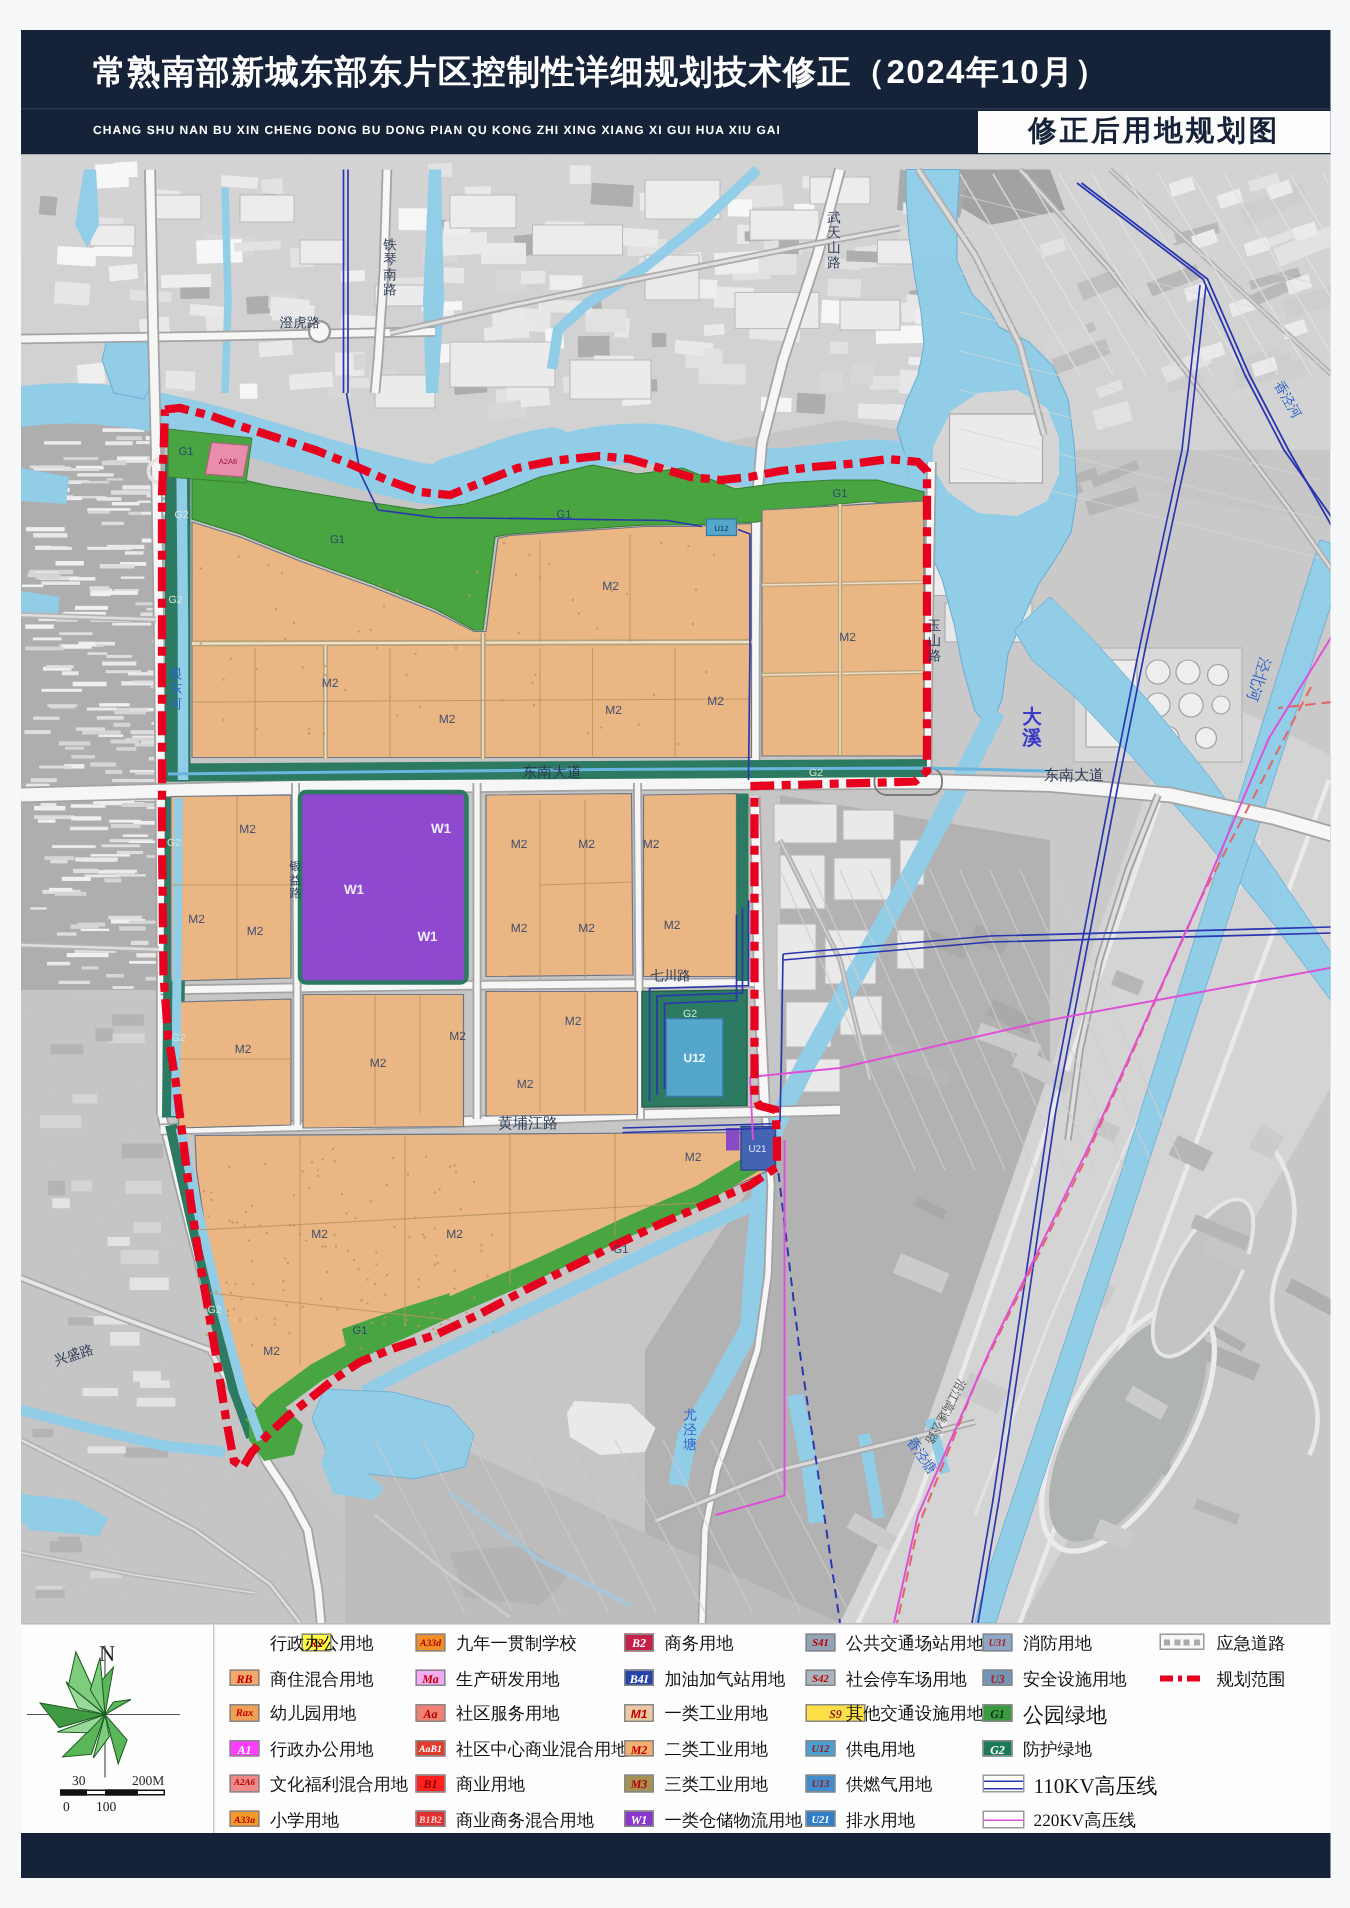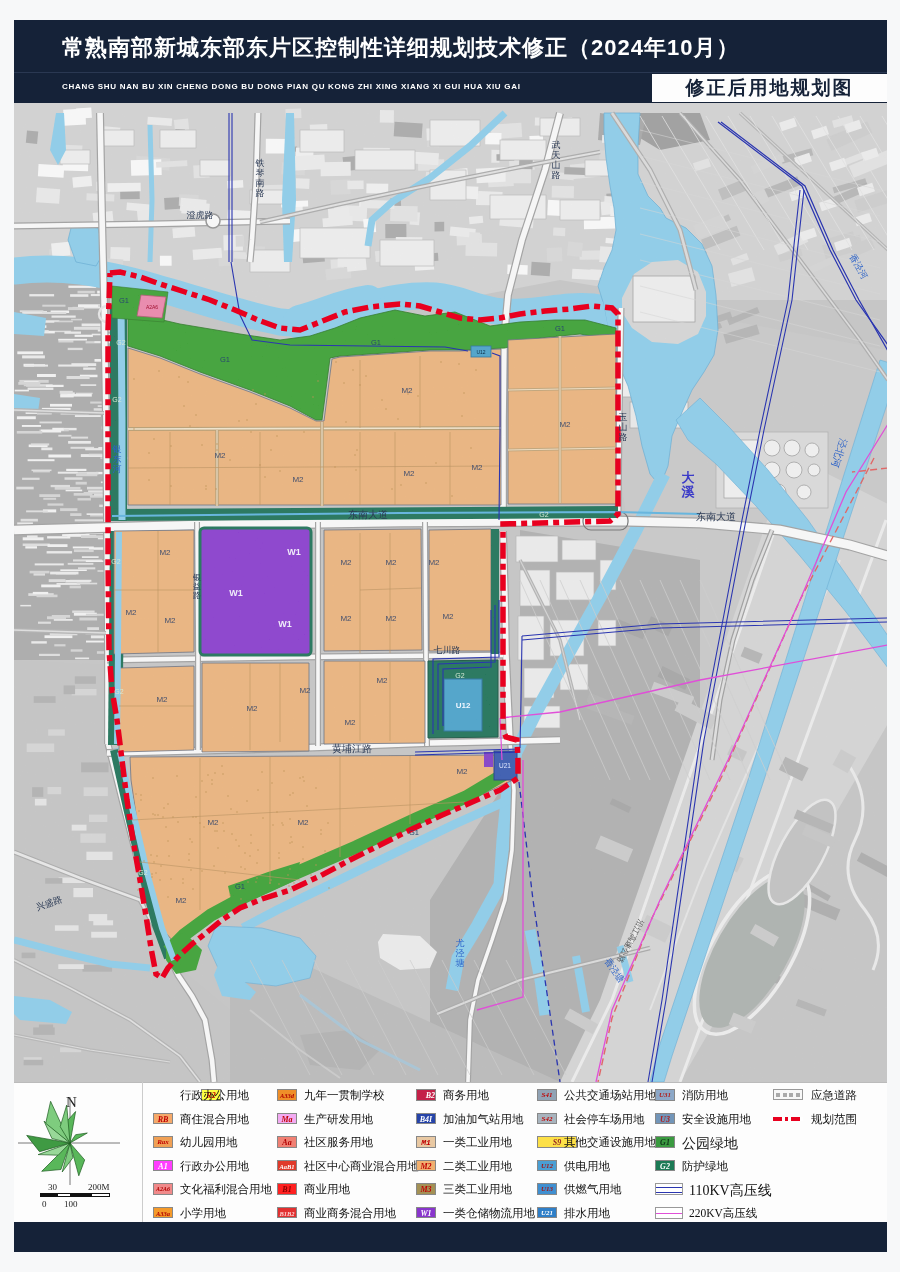--- a/index.html
+++ b/index.html
@@ -1191,27 +1191,27 @@
 
 <div style="position:absolute;left:277px;top:1159.5px;width:20px;height:11.5px;background:#e03a2a;border:0.5px solid #888;text-align:center;line-height:11.5px;font-size:6.5px;font-weight:bold;font-style:italic;color:#ffffff;font-family:'Liberation Serif',serif;">AaB1</div>
 <div style="position:absolute;left:304px;top:1158.5px;font-size:11.5px;color:#111;white-space:nowrap;font-family:'Liberation Serif',serif;">社区中心商业混合用地</div>
 
 <div style="position:absolute;left:277px;top:1183px;width:20px;height:11.5px;background:#ff2020;border:0.5px solid #888;text-align:center;line-height:11.5px;font-size:8px;font-weight:bold;font-style:italic;color:#8a0000;font-family:'Liberation Serif',serif;">B1</div>
 <div style="position:absolute;left:304px;top:1182px;font-size:11.5px;color:#111;white-space:nowrap;font-family:'Liberation Serif',serif;">商业用地</div>
 
 <div style="position:absolute;left:277px;top:1206.5px;width:20px;height:11.5px;background:#e23030;border:0.5px solid #888;text-align:center;line-height:11.5px;font-size:6.5px;font-weight:bold;font-style:italic;color:#ffd0d0;font-family:'Liberation Serif',serif;">B1B2</div>
 <div style="position:absolute;left:304px;top:1205.5px;font-size:11.5px;color:#111;white-space:nowrap;font-family:'Liberation Serif',serif;">商业商务混合用地</div>
 
-<div style="position:absolute;left:416px;top:1089px;width:20px;height:11.5px;background:#c42048;border:0.5px solid #888;text-align:right;line-height:11.5px;font-size:8px;font-weight:bold;font-style:italic;color:#ffffff;font-family:'Liberation Serif',serif;">B2</div>
+<div style="position:absolute;left:416px;top:1089px;width:20px;height:11.5px;background:#c42048;border:0.5px solid #888;text-align:center;line-height:11.5px;font-size:8px;font-weight:bold;font-style:italic;color:#ffffff;font-family:'Liberation Serif',serif;">B2</div>
 <div style="position:absolute;left:443px;top:1088px;font-size:11.5px;color:#111;white-space:nowrap;font-family:'Liberation Serif',serif;">商务用地</div>
 
 <div style="position:absolute;left:416px;top:1112.5px;width:20px;height:11.5px;background:#2644a8;border:0.5px solid #888;text-align:center;line-height:11.5px;font-size:8px;font-weight:bold;font-style:italic;color:#ffffff;font-family:'Liberation Serif',serif;">B4I</div>
 <div style="position:absolute;left:443px;top:1111.5px;font-size:11.5px;color:#111;white-space:nowrap;font-family:'Liberation Serif',serif;">加油加气站用地</div>
 
-<div style="position:absolute;left:416px;top:1136px;width:20px;height:11.5px;background:#e9c9a3;border:0.5px solid #888;text-align:center;line-height:11.5px;font-size:8px;font-weight:bold;font-style:italic;color:#c00000;font-family:Liberation Mono, monospace;">M1</div>
+<div style="position:absolute;left:416px;top:1136px;width:20px;height:11.5px;background:#e9c9a3;border:0.5px solid #888;text-align:center;line-height:11.5px;font-size:8px;font-weight:bold;font-style:italic;color:#c00000;font-family:Liberation Sans, sans-serif;">M1</div>
 <div style="position:absolute;left:443px;top:1135px;font-size:11.5px;color:#111;white-space:nowrap;font-family:'Liberation Serif',serif;">一类工业用地</div>
 
 <div style="position:absolute;left:416px;top:1159.5px;width:20px;height:11.5px;background:#f0b070;border:0.5px solid #888;text-align:center;line-height:11.5px;font-size:8px;font-weight:bold;font-style:italic;color:#c00000;font-family:'Liberation Serif',serif;">M2</div>
 <div style="position:absolute;left:443px;top:1158.5px;font-size:11.5px;color:#111;white-space:nowrap;font-family:'Liberation Serif',serif;">二类工业用地</div>
 
 <div style="position:absolute;left:416px;top:1183px;width:20px;height:11.5px;background:#a39155;border:0.5px solid #888;text-align:center;line-height:11.5px;font-size:8px;font-weight:bold;font-style:italic;color:#c00000;font-family:'Liberation Serif',serif;">M3</div>
 <div style="position:absolute;left:443px;top:1182px;font-size:11.5px;color:#111;white-space:nowrap;font-family:'Liberation Serif',serif;">三类工业用地</div>
 
 <div style="position:absolute;left:416px;top:1206.5px;width:20px;height:11.5px;background:#8936cc;border:0.5px solid #888;text-align:center;line-height:11.5px;font-size:8px;font-weight:bold;font-style:italic;color:#ffffff;font-family:'Liberation Serif',serif;">W1</div>
 <div style="position:absolute;left:443px;top:1205.5px;font-size:11.5px;color:#111;white-space:nowrap;font-family:'Liberation Serif',serif;">一类仓储物流用地</div>

